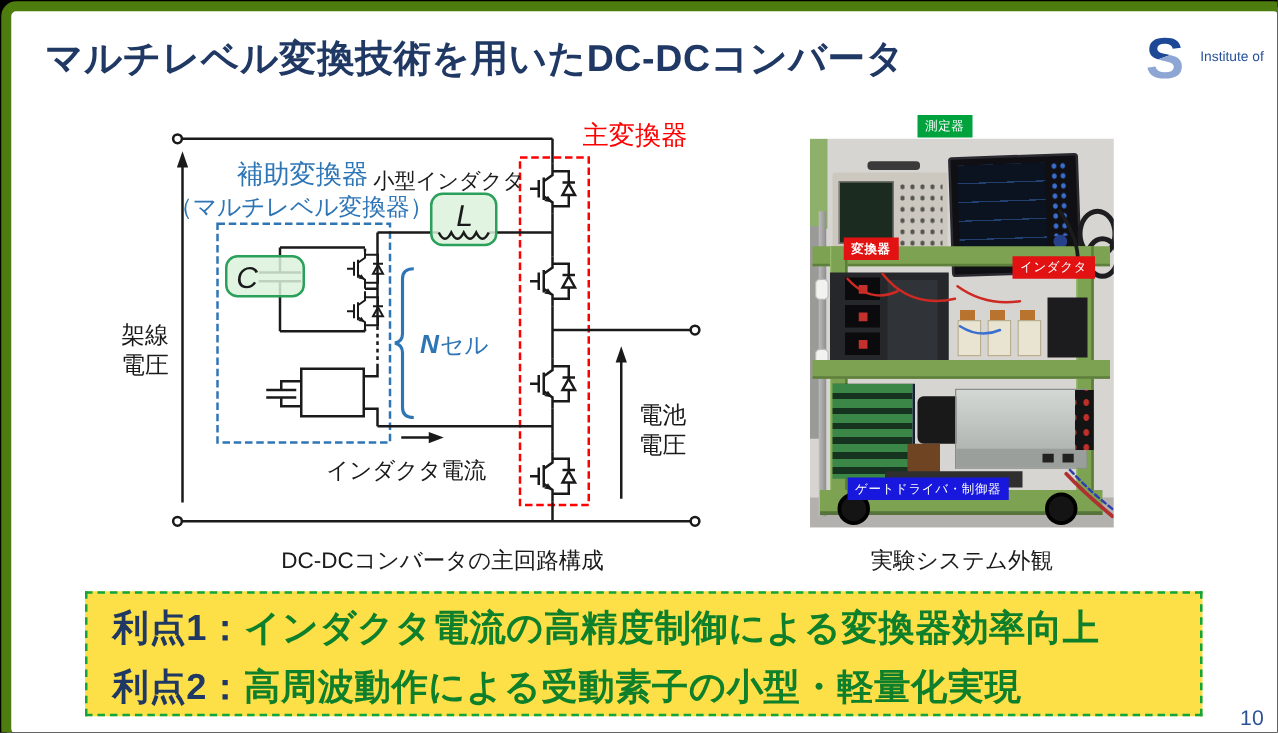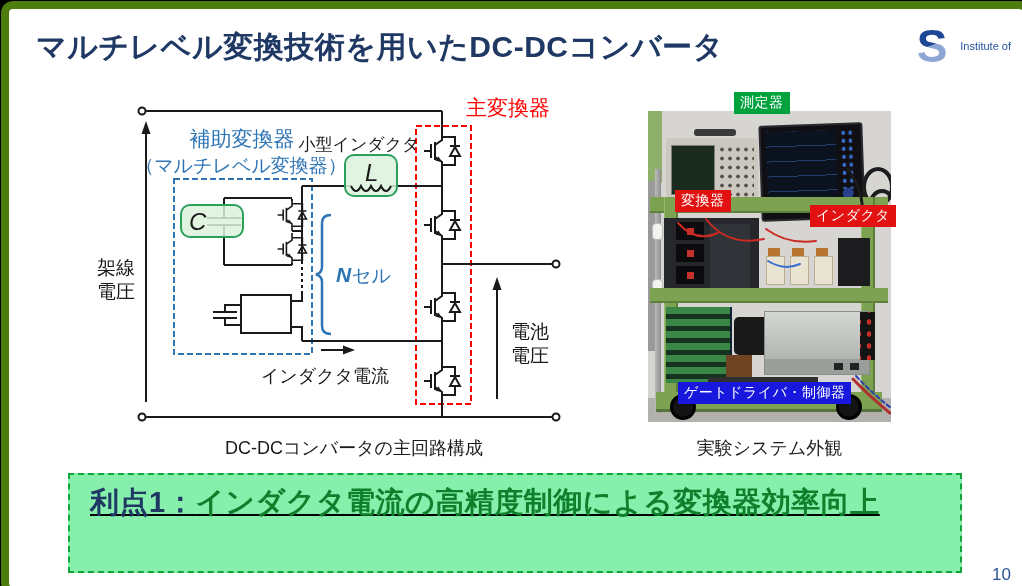--- a/index.html
+++ b/index.html
@@ -61,26 +61,26 @@
            border:1px solid #8a8e8a;}
   .chassis i{position:absolute;left:0;bottom:0;width:100%;height:15px;background:#9b9f9b;display:block;}
   .outlet{position:absolute;bottom:4px;width:9px;height:7px;background:#222;}
   .brown{position:absolute;left:62px;top:54px;width:26px;height:24px;background:#6e4423;border-bottom:5px solid #c89e66;}
   .mat{position:absolute;left:44px;top:76px;width:110px;height:13px;background:#2f2f2f;}
   .pstrip{position:absolute;left:212px;top:201px;width:15px;height:48px;background:#141414;
           background-image:radial-gradient(#c03028 2px,transparent 2.6px);background-size:10px 12px;background-position:4px 4px;}
   .wheel{position:absolute;width:26px;height:26px;border-radius:50%;background:#141414;border:3px solid #000;box-sizing:border-box;}
   .stem{position:absolute;width:10px;height:8px;background:#333;}
   .photo-wires{position:absolute;left:0;top:0;}
-  .plabel{position:absolute;color:#fff;font-size:14px;padding:2px 6px;white-space:nowrap;letter-spacing:.5px;}
+  .plabel{position:absolute;color:#fff;font-size:10px;padding:2px 6px;white-space:nowrap;letter-spacing:.5px;}
   .pl-green{background:#00a23e;}
   .pl-red{background:#e31212;}
   .pl-blue{background:#1717dd;margin-top:48px;}
   
-  .adv-box{position:absolute;left:59px;top:464px;width:894px;height:100px;border:2px dashed #12a53c;box-sizing:border-box;background:#86efac;text-decoration:underline;}
+  .adv-box{position:absolute;left:59px;top:464px;width:894px;height:100px;border:2px dashed #12a53c;box-sizing:border-box;background:#fde047;}
   .adv-line{font-size:29px;font-weight:bold;padding-left:20px;letter-spacing:.5px;white-space:nowrap;}
   .adv-line.l1{margin-top:8px;}
   .adv-line.l2{margin-top:7px;}
   .adv-prefix{color:#1f3864;}
   .adv-text{color:#0e7f2a;}
   .page-num{position:absolute;right:12px;top:556px;font-size:17px;color:#2f5496;}
 </style>
 </head>
 <body>
 
@@ -274,28 +274,31 @@
             <path d="M58,108 q22,28 58,20" stroke="#cc2a22" stroke-width="2"></path>
             <path d="M118,118 q22,16 50,12" stroke="#cc2a22" stroke-width="2"></path>
             <path d="M120,150 q16,10 32,3" stroke="#3a6fd0" stroke-width="2"></path>
             <path d="M205,268 C220,284 230,292 242,302" stroke="#b03030" stroke-width="3"></path>
             <path d="M208,265 C223,281 233,289 243,297" stroke="#2f3fae" stroke-width="2" stroke-dasharray="4,3"></path>
           </g>
         </svg>
       </div>
 
       <div class="plabel pl-green" style="left:86px;top:-19px;">測定器</div>
-      <div class="plabel pl-red" style="left:27px;top:79px;">変換器</div>
+      <div class="plabel pl-red" style="left:27px;top:79px;font-weight:bold;">変換器</div>
       <div class="plabel pl-red" style="left:138px;top:94px;margin-left:24px;">インダクタ</div>
       <div class="plabel pl-blue" style="left:30px;top:223px;">ゲートドライバ・制御器</div>
     </div>
 
     <div class="caption cap-photo">実験システム外観</div>
 
     <div class="adv-box">
       <div class="adv-line l1">
         <span class="adv-prefix">利点1：</span><span class="adv-text">インダクタ電流の高精度制御による変換器効率向上</span>
       </div>
+      <div class="adv-line l2">
+        <span class="adv-prefix">利点2：</span><span class="adv-text">高周波動作による受動素子の小型・軽量化実現</span>
+      </div>
     </div>
 
     <div class="page-num">10</div>
   </div>
 </div>
 
 </body></html>

